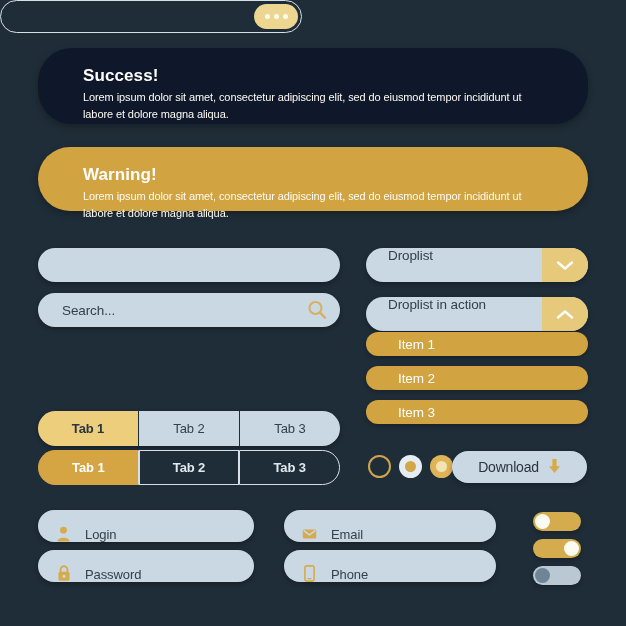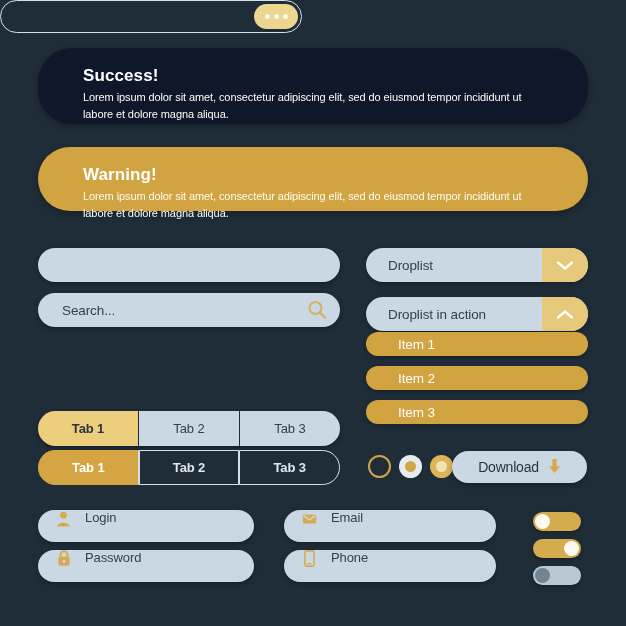--- a/index.html
+++ b/index.html
@@ -113,21 +113,21 @@
     background: #d4a542; color: #ffffff;
     border-radius: 999px 0 0 999px; border-color: #d4a542;
     border-right-color: #d7e0e8;
   }
   #tabrow-2 .tab:last-child { border-radius: 0 999px 999px 0; border-right-width: 1.4px; }
 
   
   .droplist-head {
     position: absolute; left: 366px; width: 222px; height: 34px;
     border-radius: 999px; overflow: hidden;
-    display: flex; align-items: center;
+    display: flex; align-items: flex-start;
     background: #c9d8e2;
     box-shadow: 0 2px 5px rgba(0,0,0,0.30);
   }
   #droplist-closed { top: 248px; }
   #droplist-open { top: 297px; }
   .droplist-head .label {
     flex: 1; padding-left: 22px;
     color: #33414d; font-size: 13.5px; letter-spacing: -0.1px;
   }
   .droplist-head .caret-box {
@@ -161,21 +161,21 @@
     background: #c9d8e2; border-radius: 999px;
     display: flex; align-items: center; justify-content: center; gap: 9px;
     color: #2b3440; font-size: 14px; letter-spacing: -0.2px;
     box-shadow: 0 2px 5px rgba(0,0,0,0.30);
   }
 
   
   .field {
     position: absolute; height: 32px; border-radius: 999px;
     background: #c9d8e2;
-    display: flex; align-items: flex-start; gap: 14px;
+    display: flex; align-items: flex-end; gap: 14px;
     padding-left: 18px;
     color: #33414d; font-size: 13px; letter-spacing: -0.1px;
     box-shadow: 0 2px 5px rgba(0,0,0,0.30);
   }
   #field-login    { left: 38px;  top: 510px; width: 216px; }
   #field-password { left: 38px;  top: 550px; width: 216px; }
   #field-email    { left: 284px; top: 510px; width: 212px; }
   #field-phone    { left: 284px; top: 550px; width: 212px; }
   .field .fico { width: 15px; height: 17px; display: flex; align-items: center; justify-content: center; }
 

